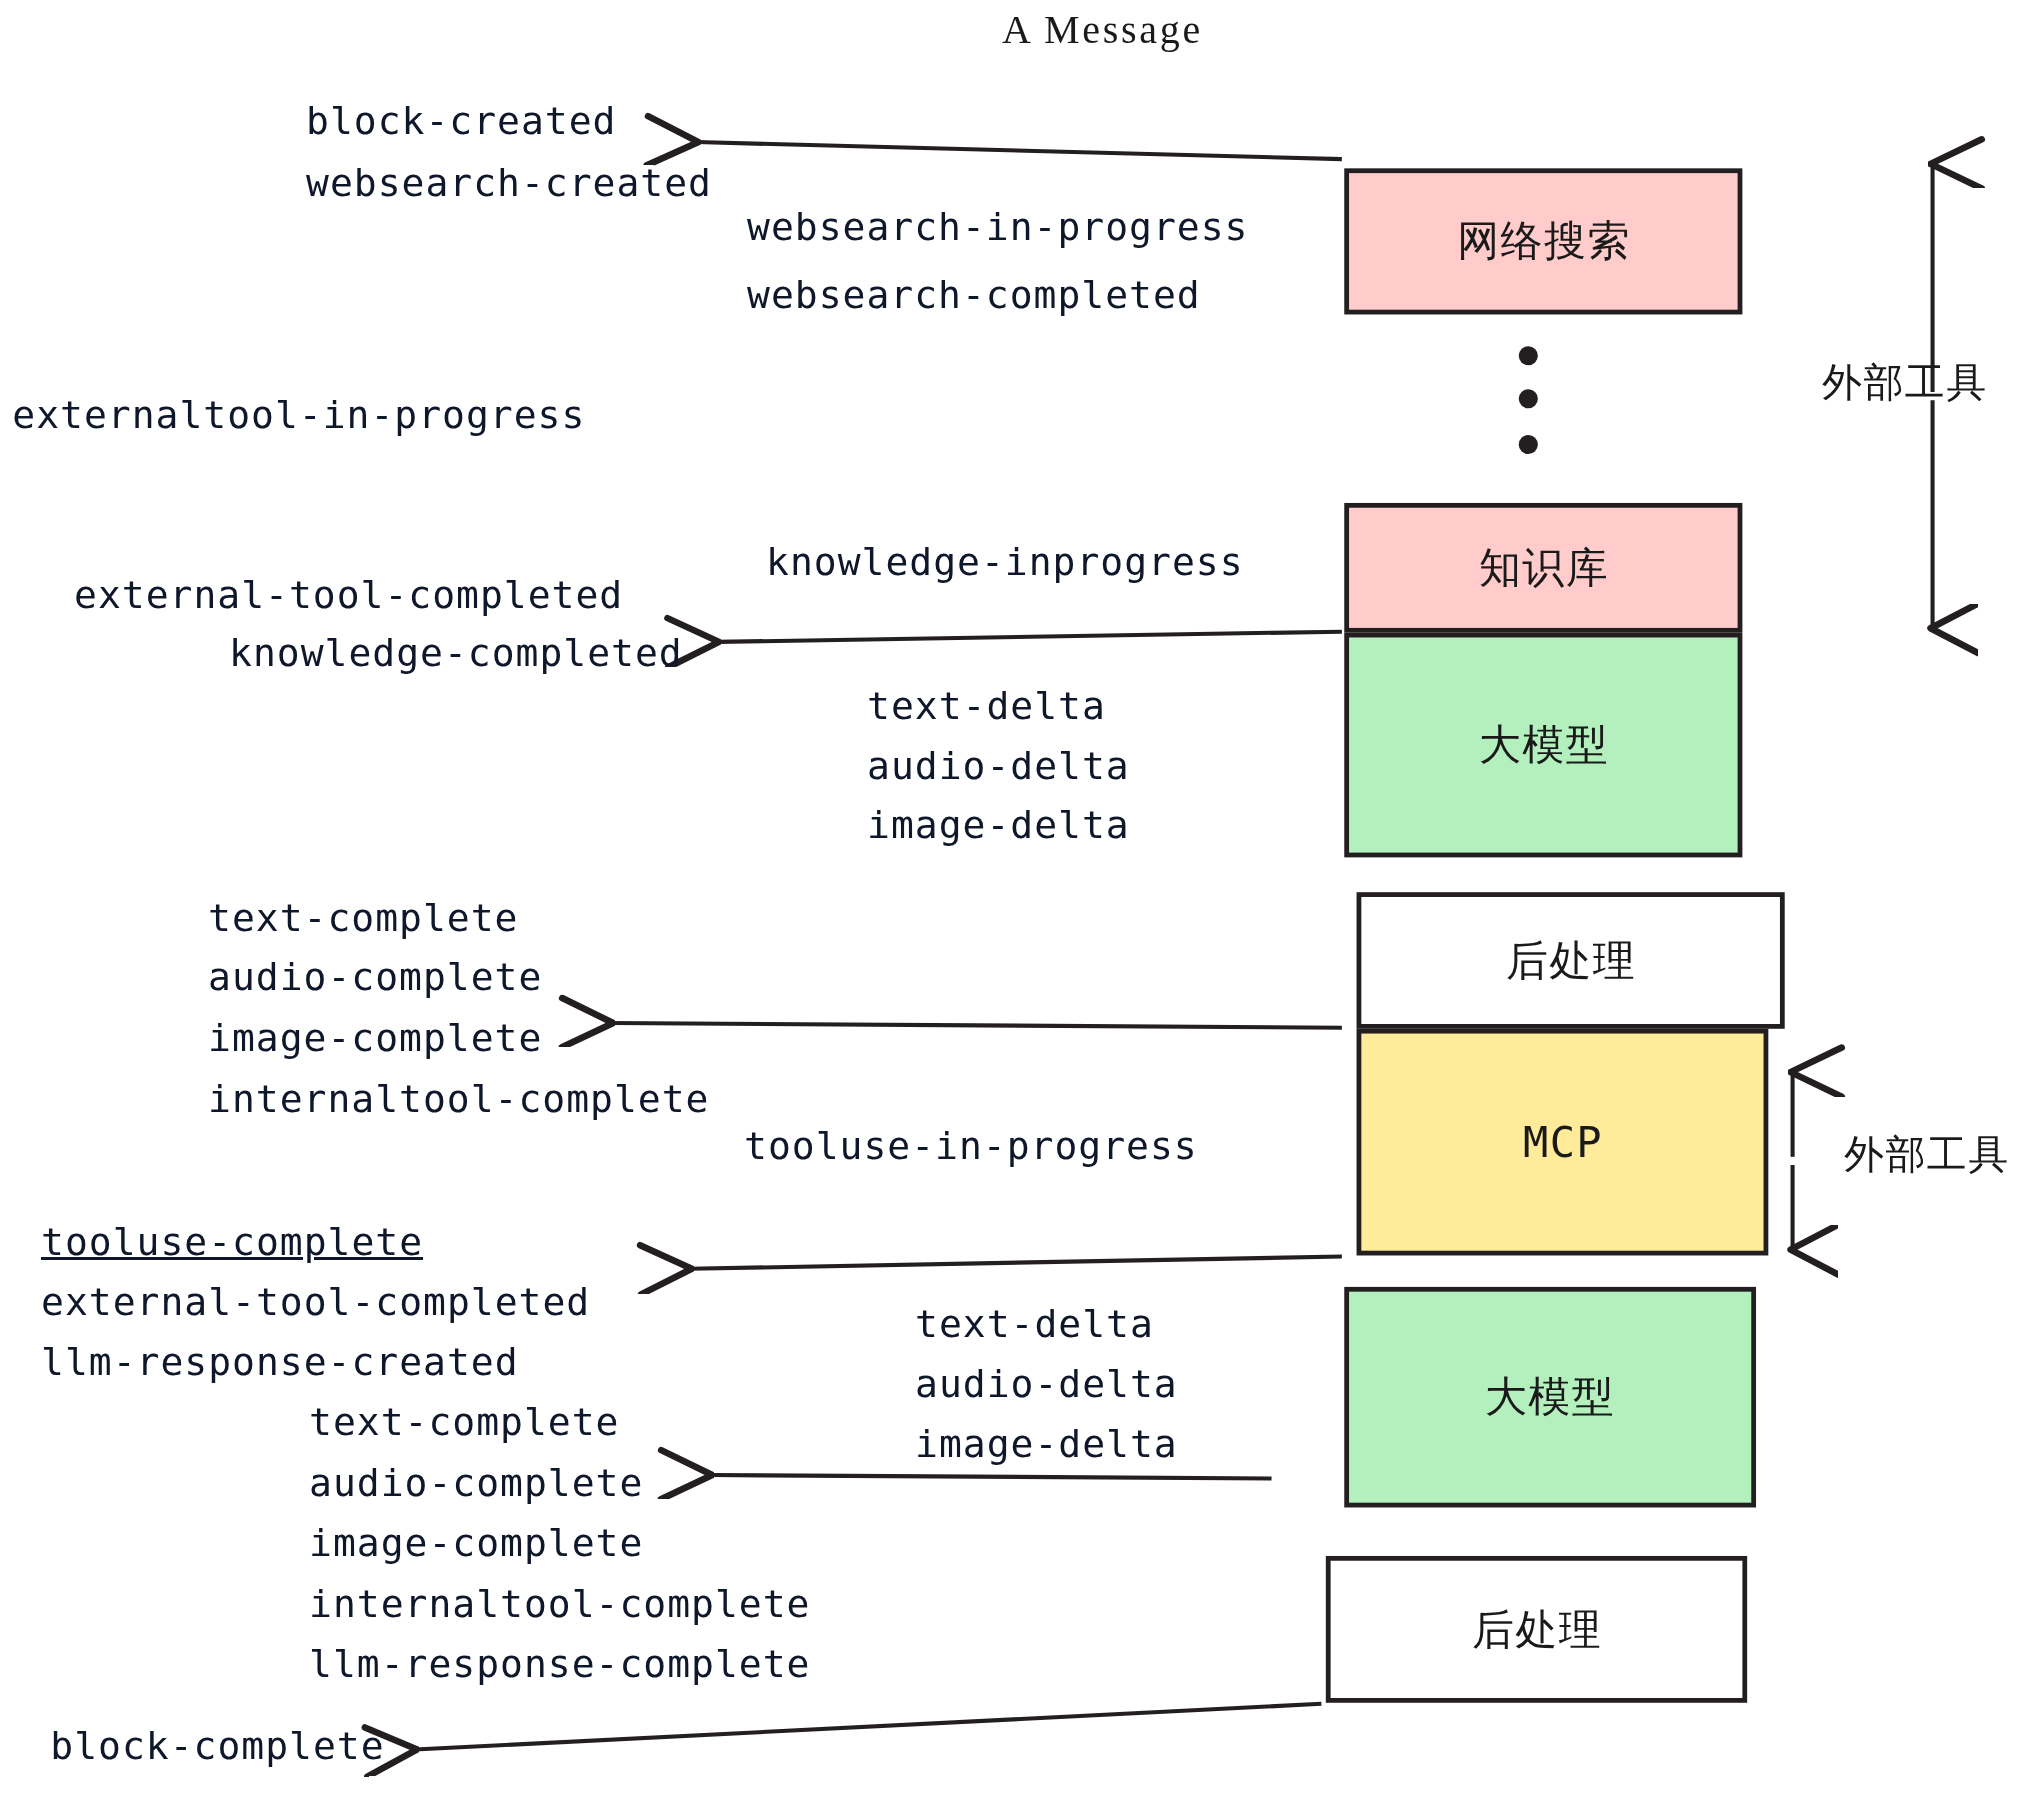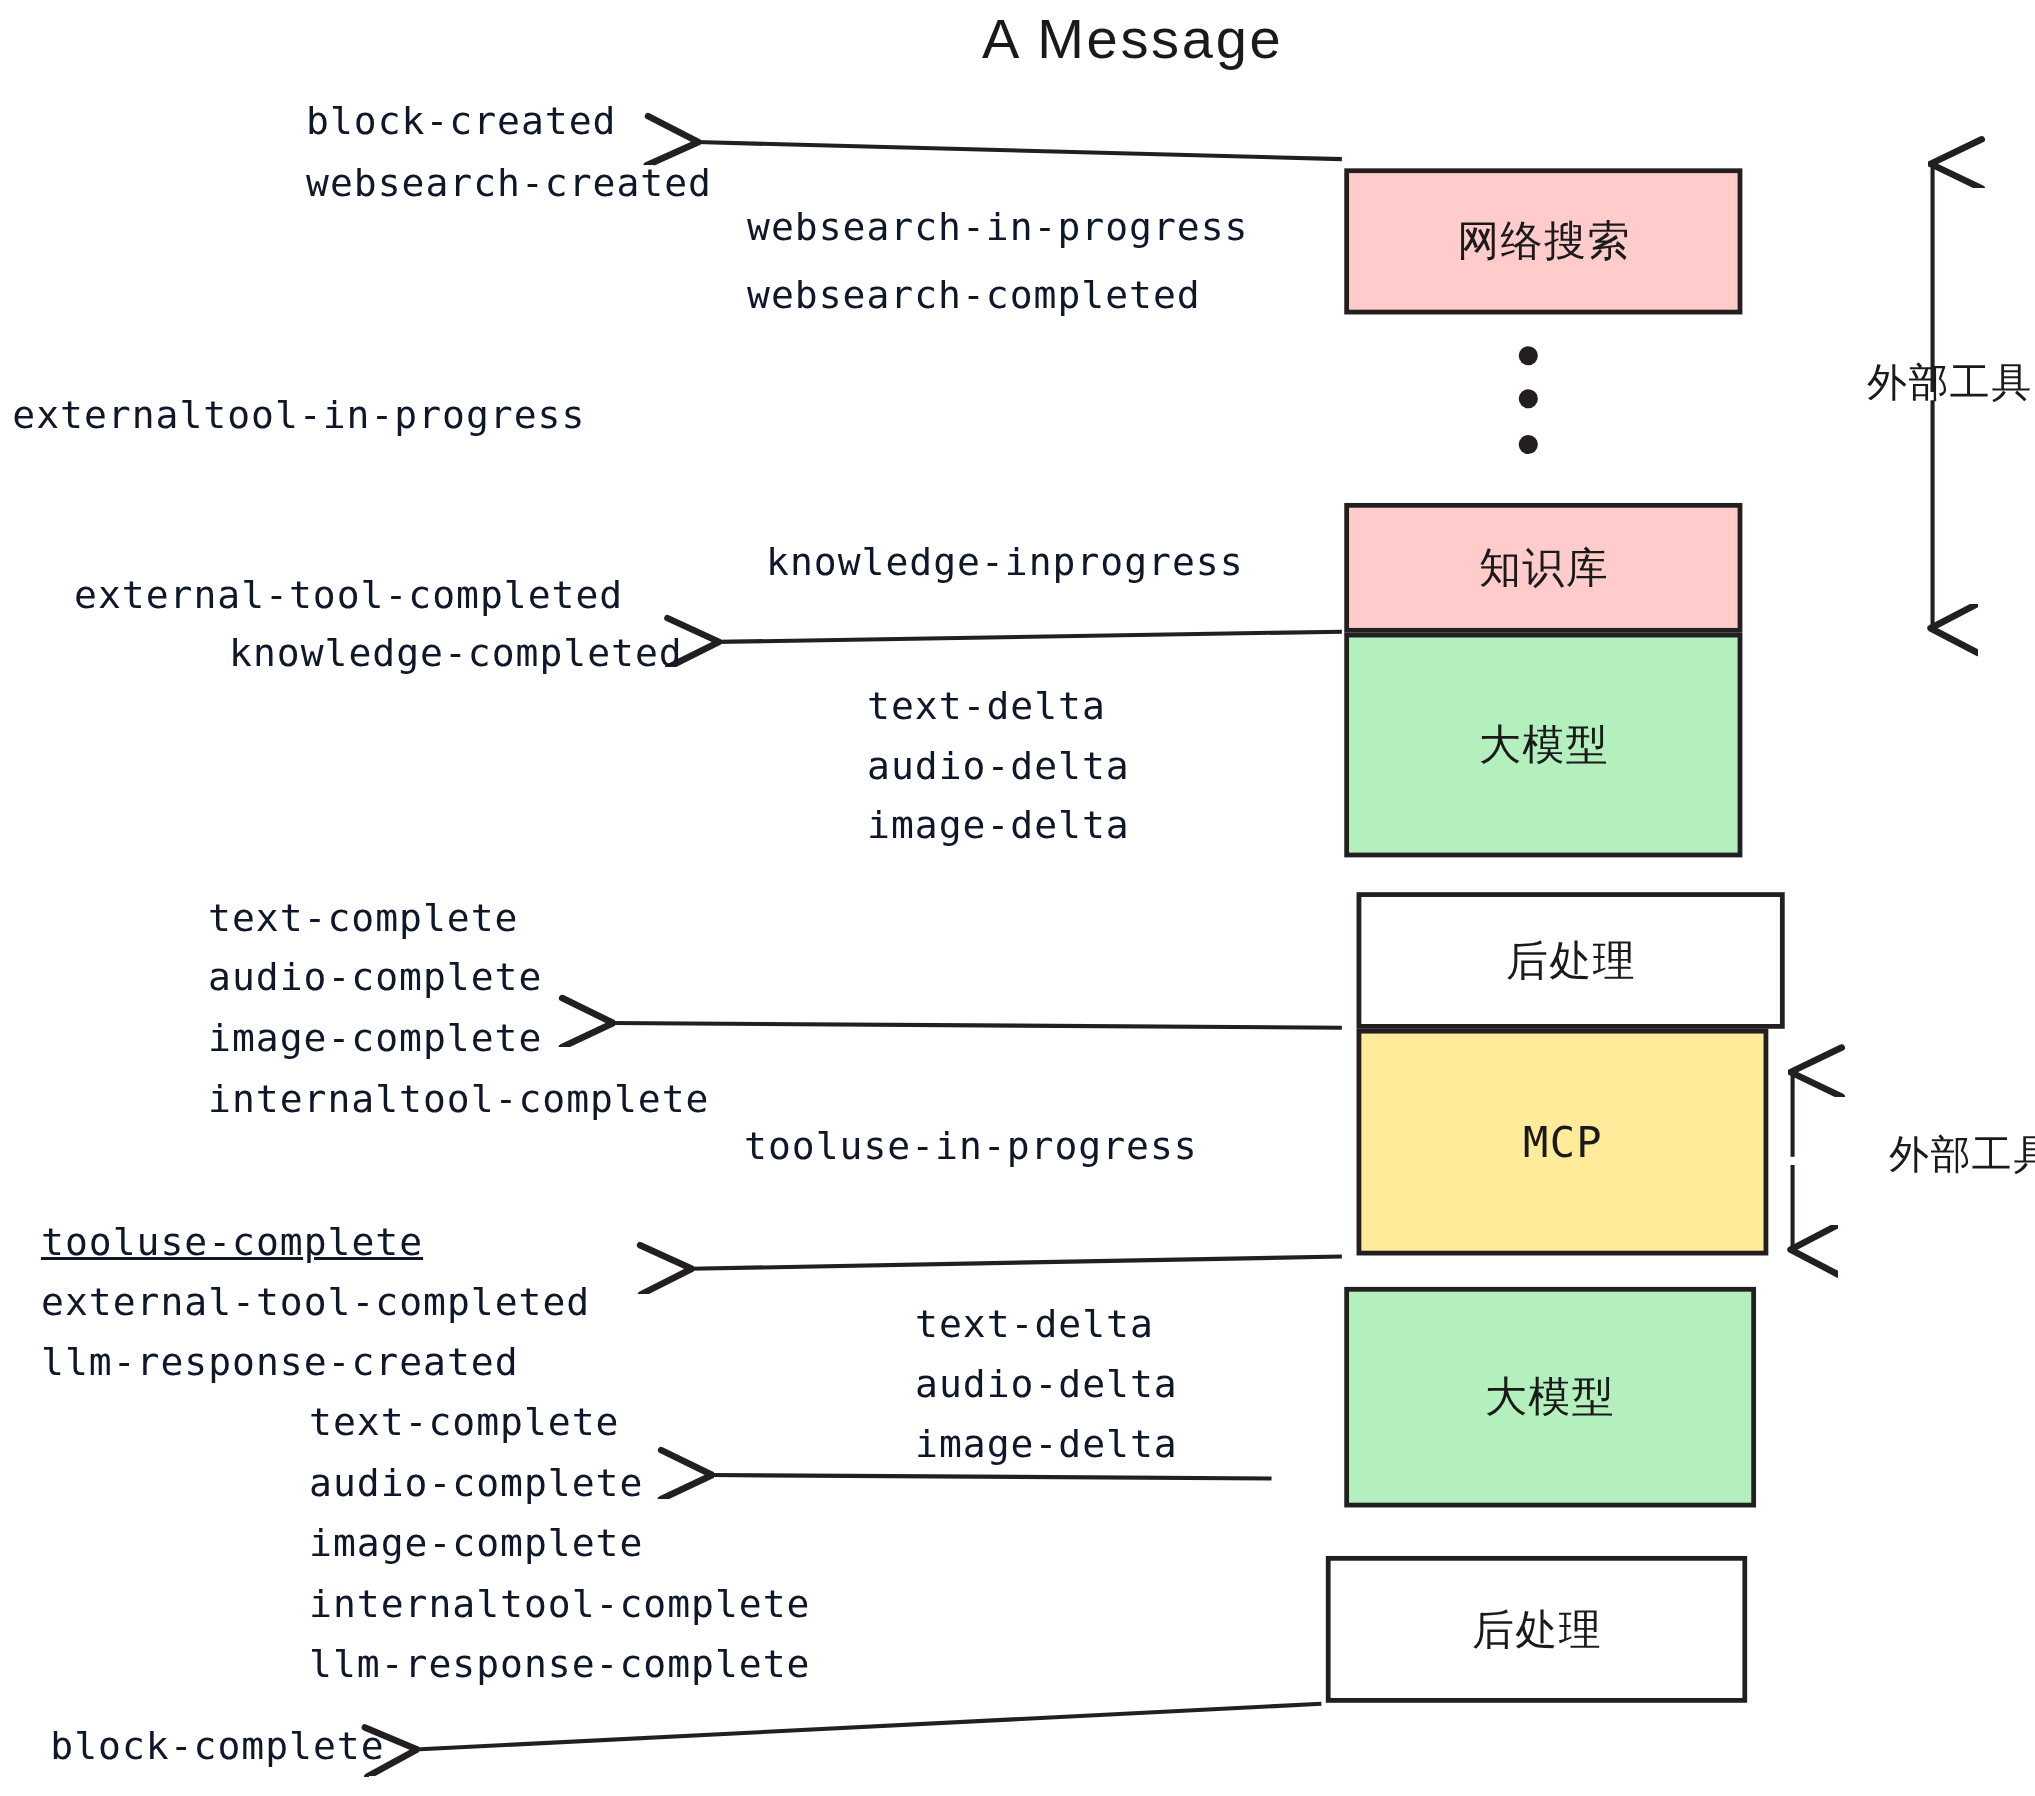--- a/index.html
+++ b/index.html
@@ -26,25 +26,26 @@
     position: absolute;
     font-family: "DejaVu Sans Mono", "Liberation Mono", monospace;
     font-size: 38px;
     letter-spacing: 1px;
     color: #0f172a;
     white-space: nowrap;
     line-height: 1;
   }
   .title {
     position: absolute;
-    font-family: Liberation Sans, sans-serif;
-    font-size: 56px;
+    font-family: Liberation Serif, serif;
+    font-size: 40px;
     letter-spacing: 2.7px;
     color: #1a1a1a;
     white-space: nowrap;
+    margin-left: 20px;
   }
   .boxlabel {
     position: absolute;
     font-family: "DejaVu Sans", "Liberation Sans", sans-serif;
     font-size: 42px;
     color: #1a1a1a;
     white-space: nowrap;
     transform: translate(-50%, -50%);
     letter-spacing: 1.4px;
     text-align: center;
@@ -54,21 +55,20 @@
     font-size: 42px;
     letter-spacing: 1.4px;
   }
   .sidelabel {
     position: absolute;
     font-family: "DejaVu Sans", "Liberation Sans", sans-serif;
     font-size: 40px;
     color: #1a1a1a;
     white-space: nowrap;
     letter-spacing: 1.4px;
-    margin-left: 45px;
   }
 </style>
 </head>
 <body>
 
 <div id="stage">
 
   <svg class="layer" viewBox="0 0 2980 2630" xmlns="http://www.w3.org/2000/svg">
     <defs>
       <marker id="arrowhead-left" markerWidth="18" markerHeight="18" refX="1" refY="6" orient="auto" markerUnits="strokeWidth">

